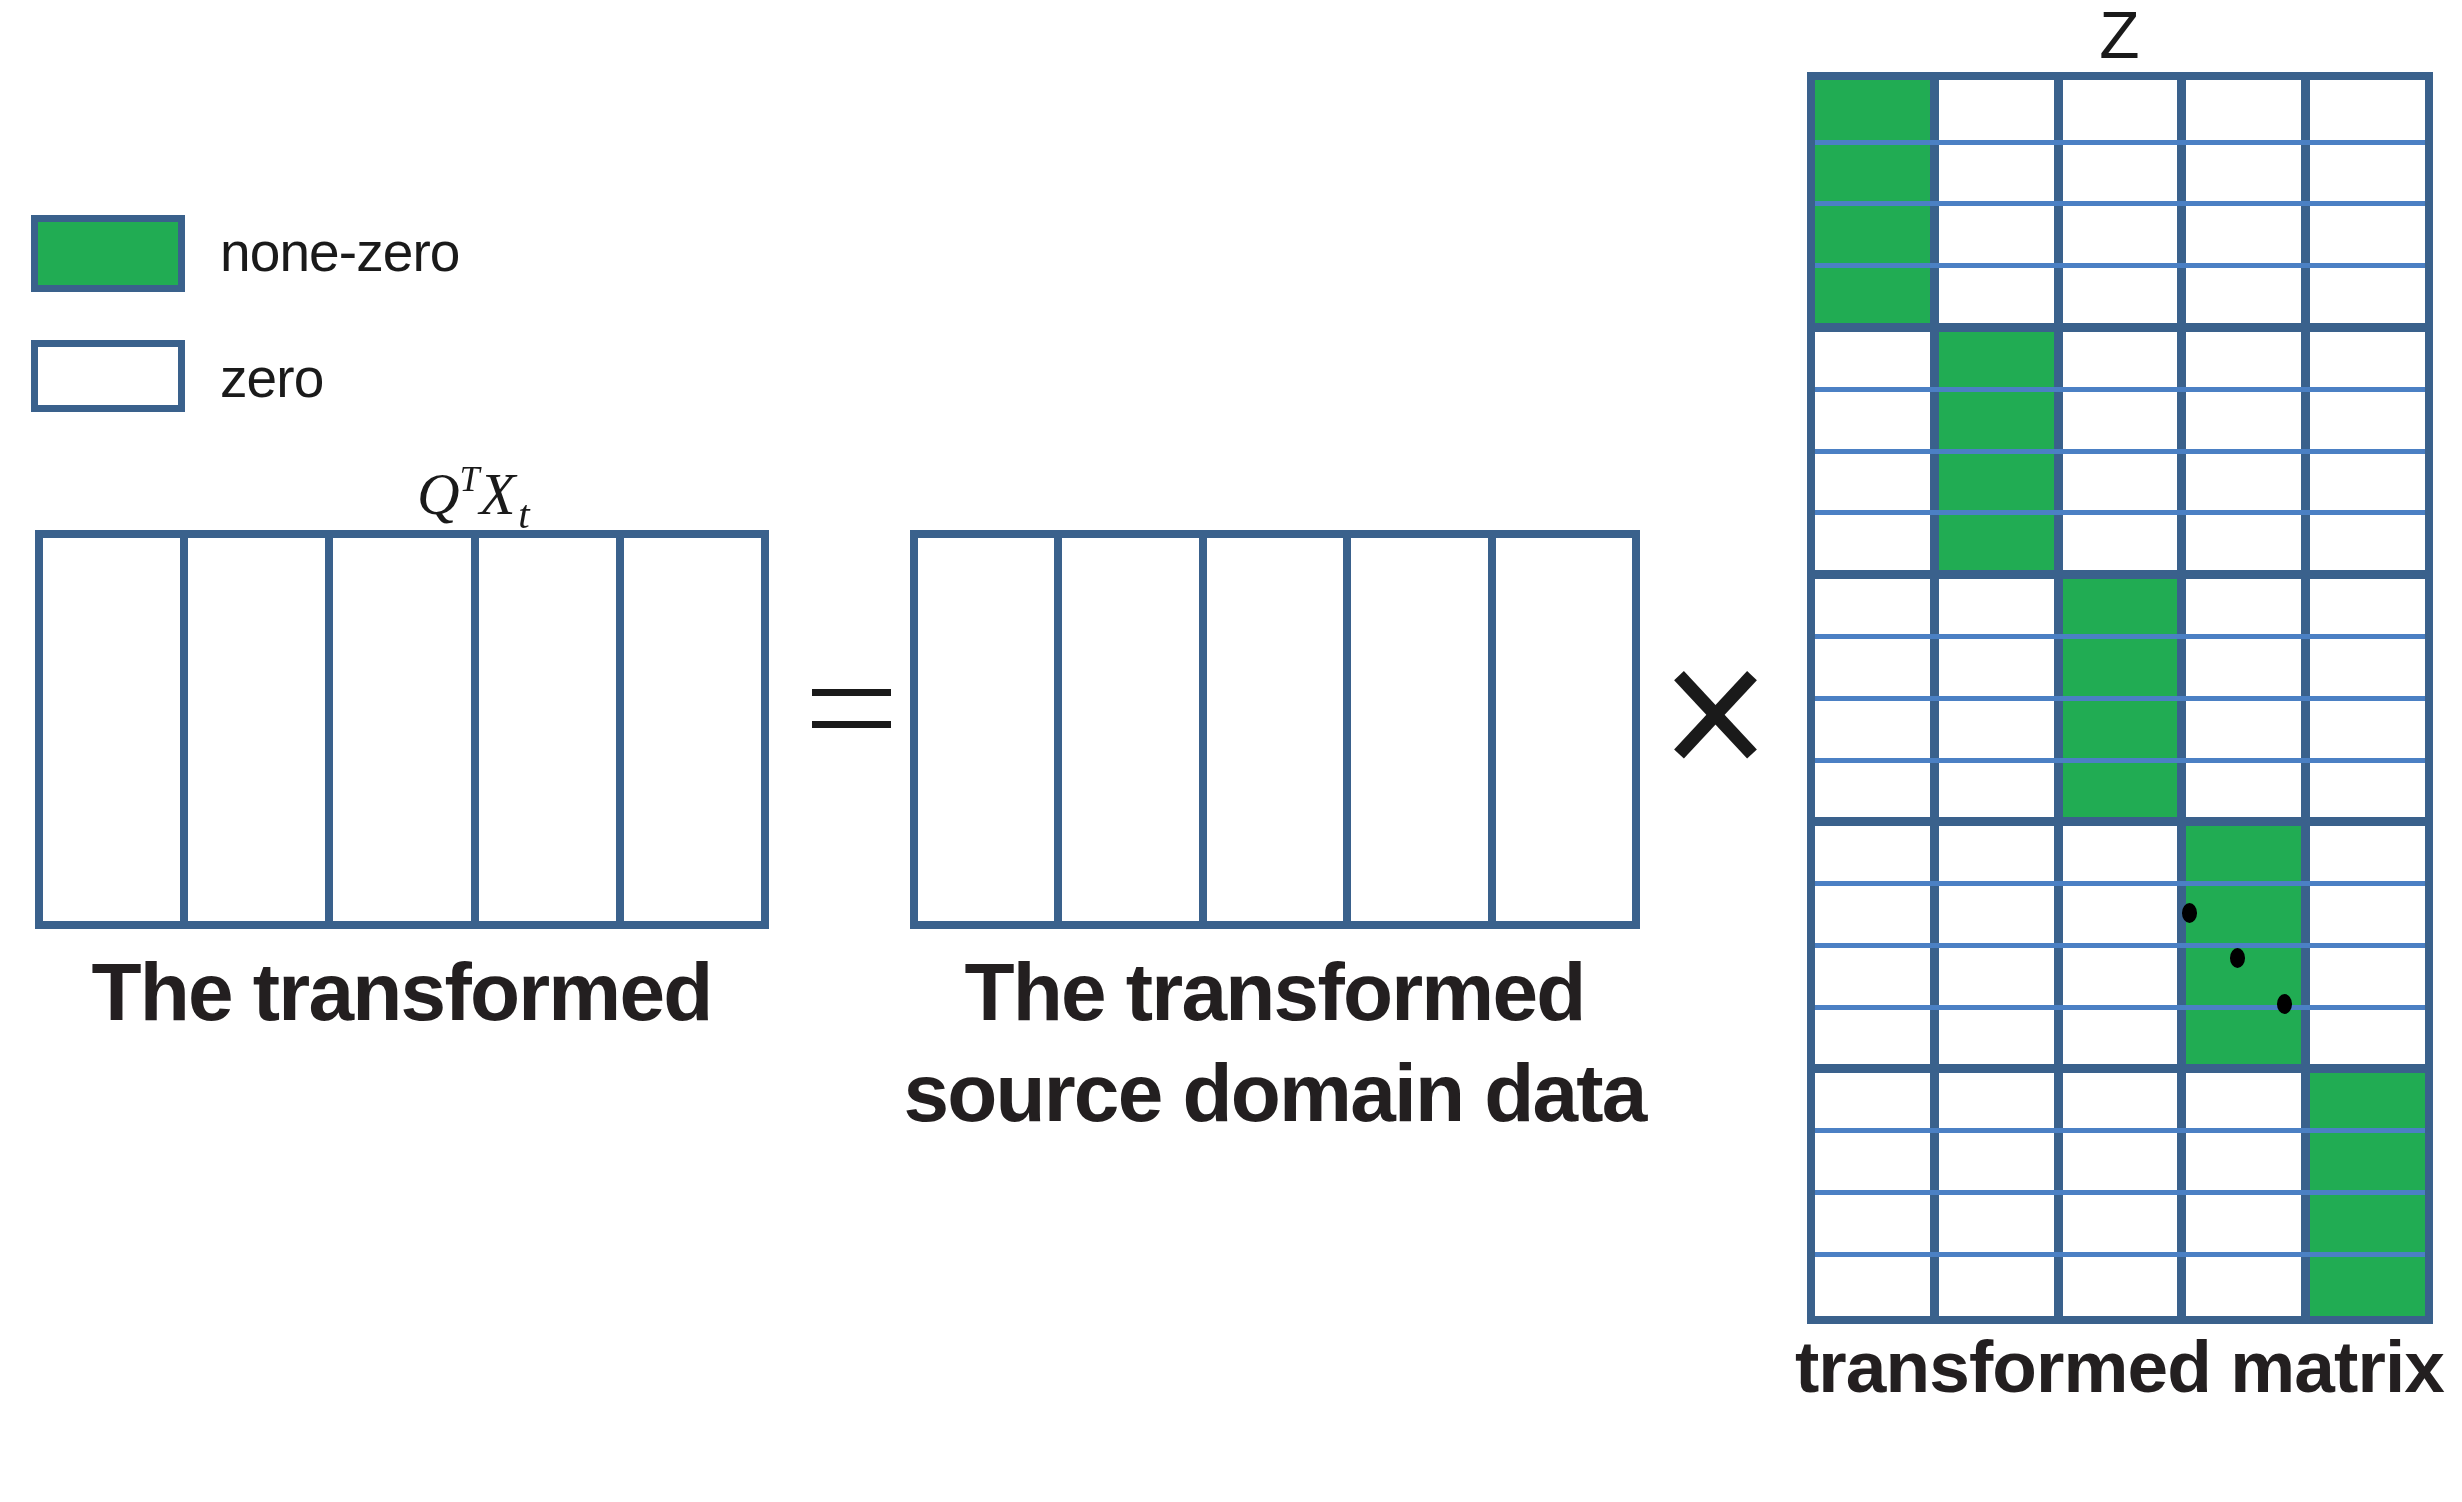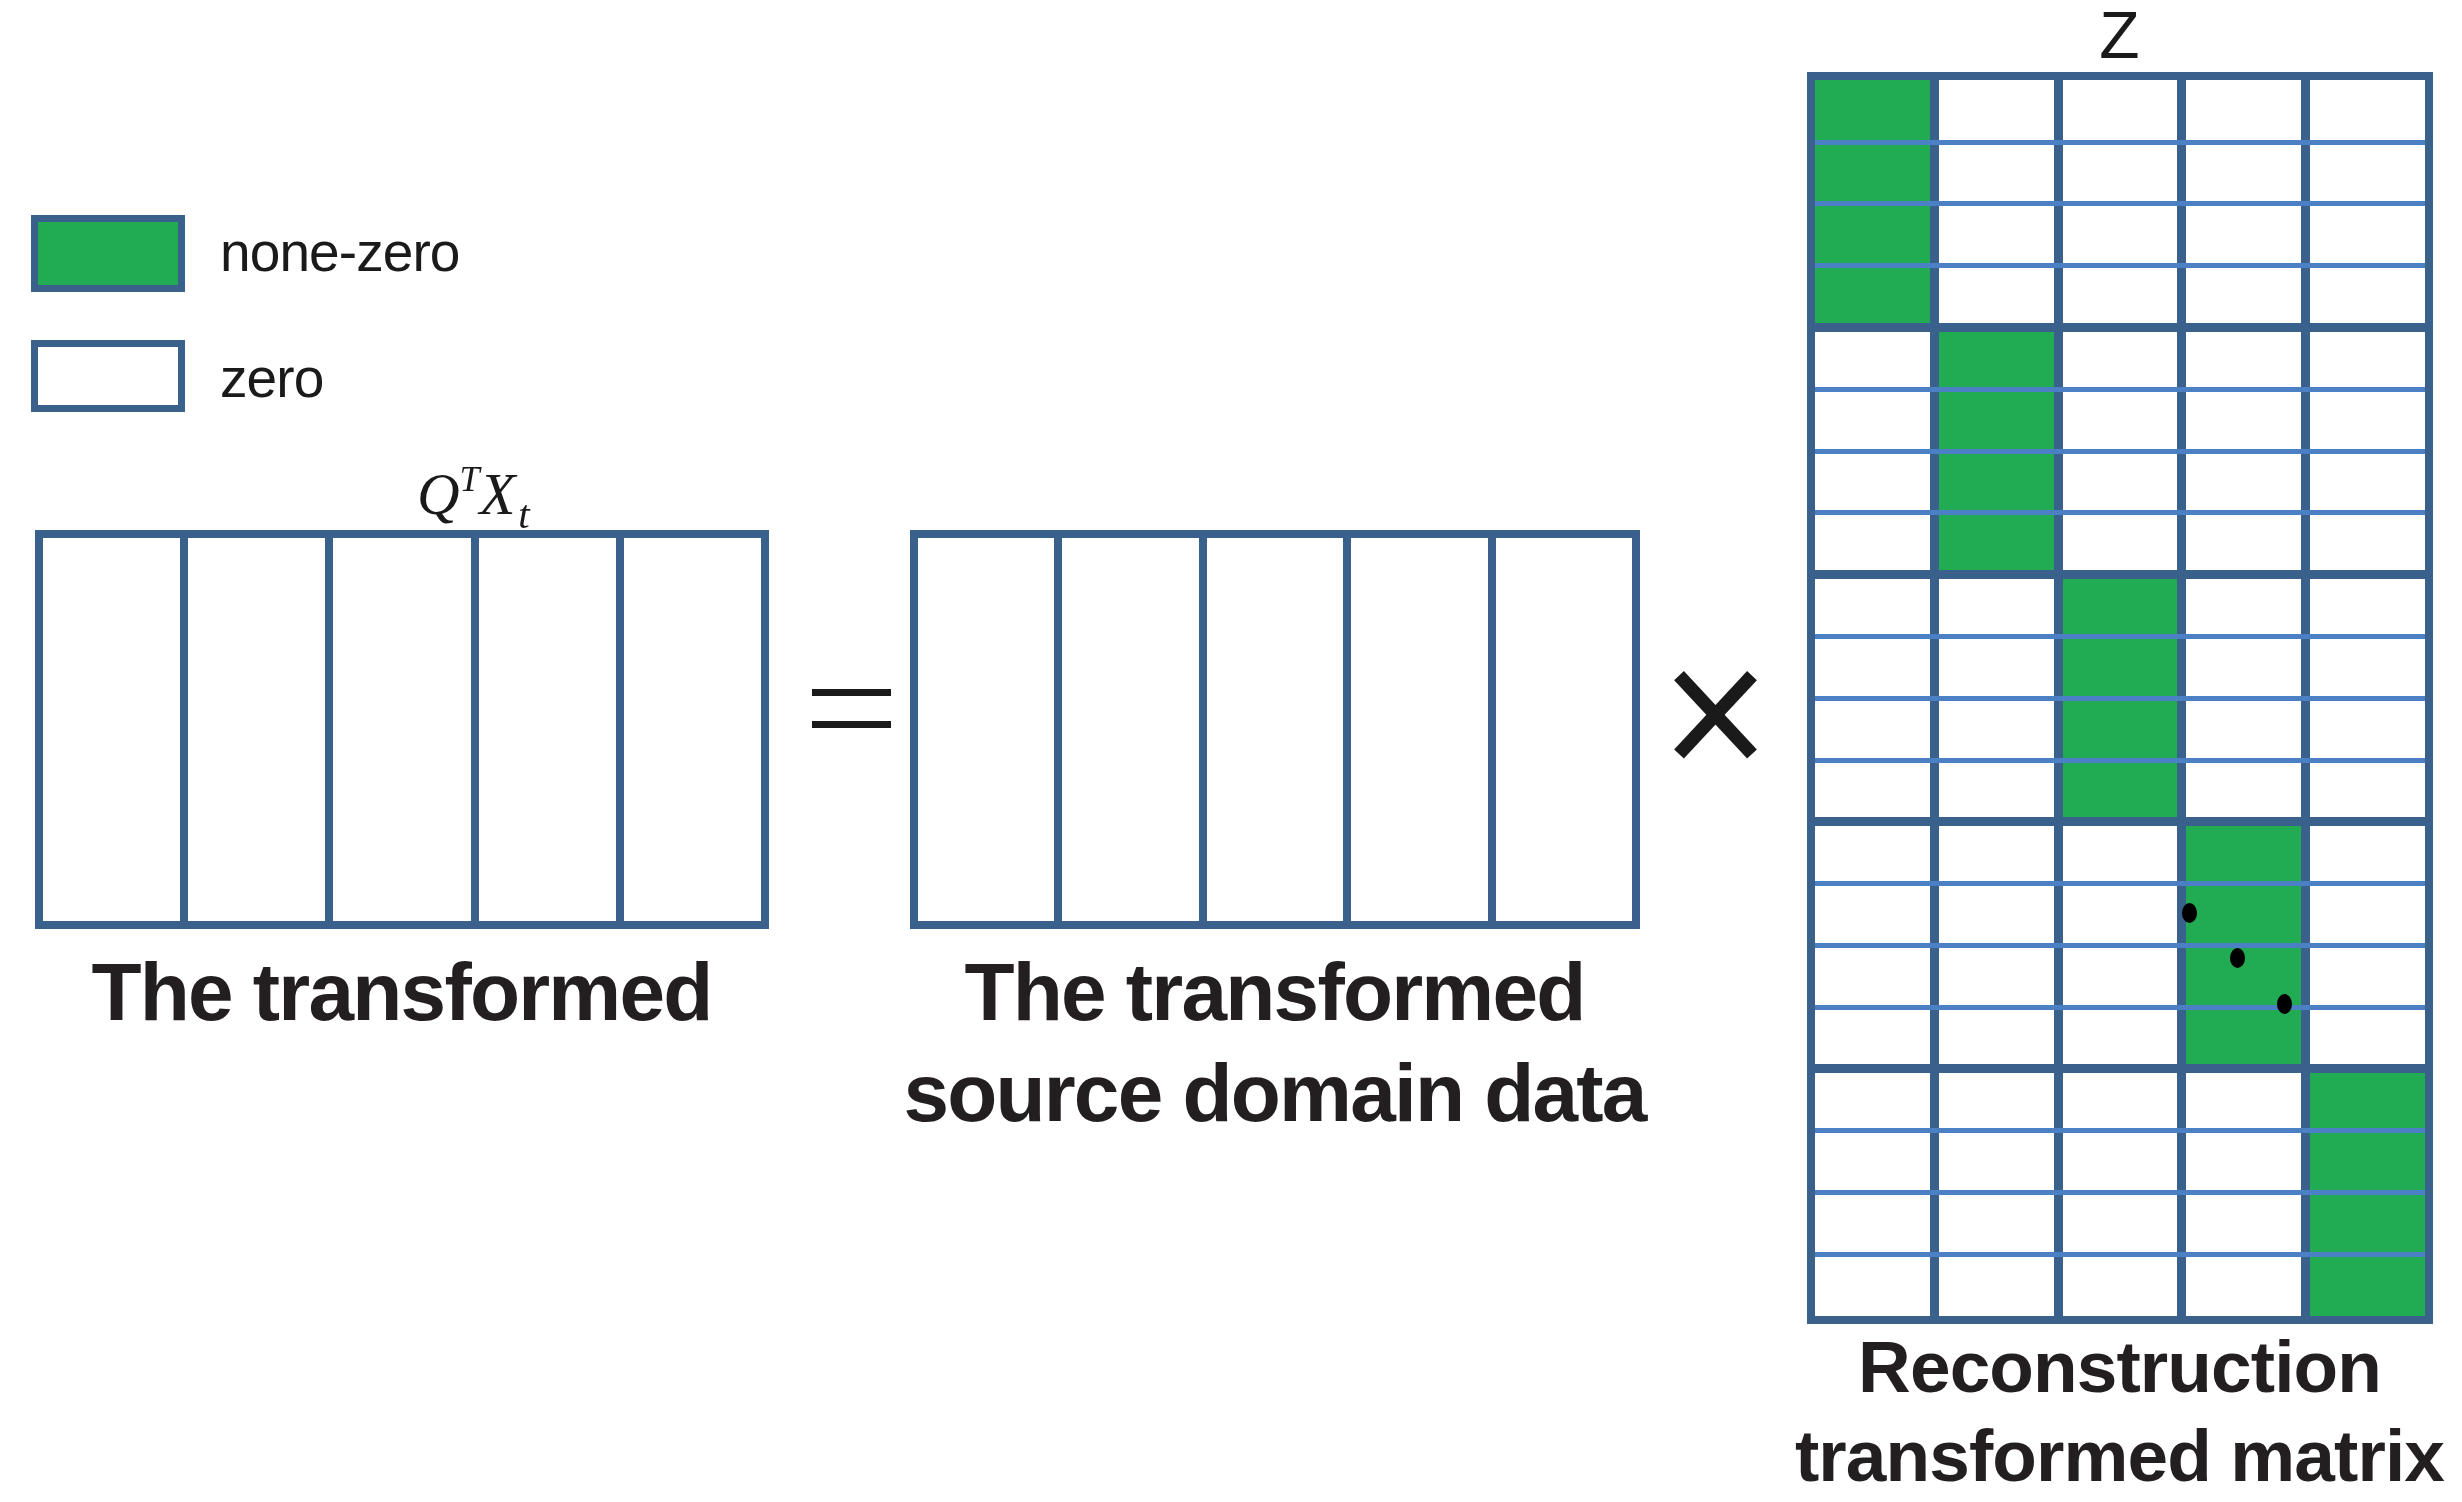--- a/index.html
+++ b/index.html
@@ -167,18 +167,17 @@
       <div class="hline" style="top: 925px;"></div>
       <div class="hline block" style="top: 984px;"></div>
       <div class="hline" style="top: 1048px;"></div>
       <div class="hline" style="top: 1110px;"></div>
       <div class="hline" style="top: 1172px;"></div>
       <div class="zdot" style="left: 367px; top: 823px;"></div>
       <div class="zdot" style="left: 415px; top: 868px;"></div>
       <div class="zdot" style="left: 462px; top: 914px;"></div>
     </div>
   <div class="caption z">
-    <div>Reconstruction</div>
     <div>transformed matrix</div>
   </div>
 
 </div>
 
 
 </body></html>

